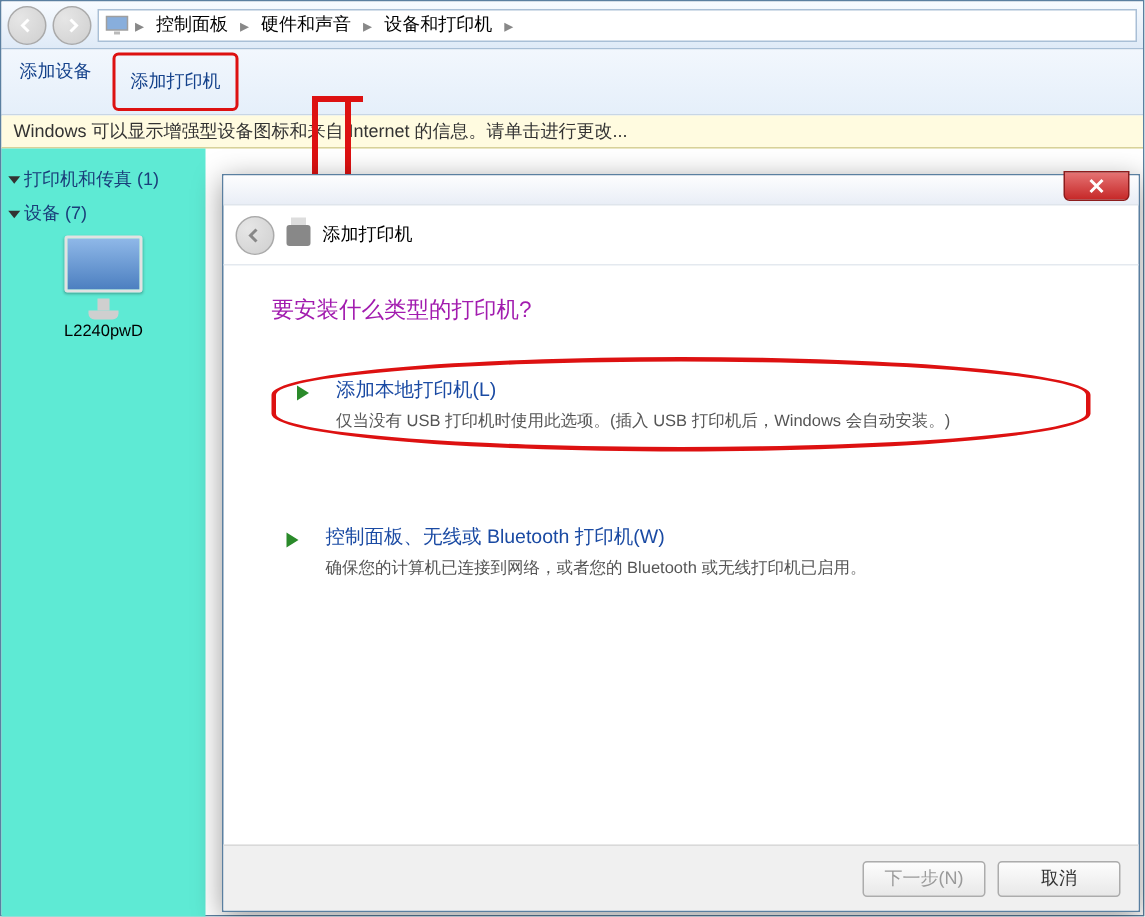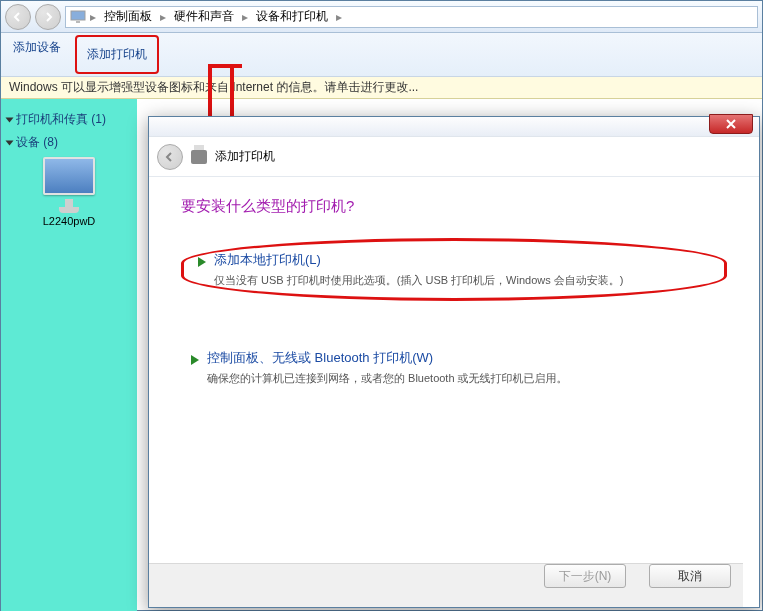--- a/index.html
+++ b/index.html
@@ -57,28 +57,28 @@
 .dlg-titlebar { height: 20px; background: linear-gradient(#fdfdfe, #e9eef6); border-bottom: 1px solid #dfe5ec; position: relative; }
 .closebtn { position: absolute; right: 6px; top: -3px; width: 44px; height: 20px; background: linear-gradient(#e57373,#c62828); border: 1px solid #8c1c1c; border-radius: 0 0 4px 4px; display: flex; align-items: center; justify-content: center; }
 .closebtn svg { width: 12px; height: 12px; }
 .dlg-header { height: 40px; display: flex; align-items: center; padding: 0 8px; gap: 8px; border-bottom: 1px solid #e4e9ef; }
 .back-round { width: 26px; height: 26px; border-radius: 50%; background: radial-gradient(circle at 30% 30%, #e6e6e6, #cfcfcf); border: 1px solid #aaa; display: flex; align-items: center; justify-content: center; }
 .printer-ico { width: 16px; height: 14px; background: #888; position: relative; border-radius: 2px; }
 .printer-ico::before { content: ""; position: absolute; top: -5px; left: 3px; width: 10px; height: 5px; background: #ddd; }
 .dlg-title-text { font-size: 12px; color: #000; }
 .dlg-body { padding: 20px 32px; }
 .dlg-heading { color: #a21caf; font-size: 15px; margin-bottom: 22px; }
-.option { display: flex; padding: 8px 10px; margin-bottom: 40px; position: relative; }
+.option { display: flex; gap: 10px; padding: 8px 10px; margin-bottom: 40px; position: relative; }
 .option.ringed { border: 3px solid #d11; border-radius: 50% / 40%; padding: 10px 14px; }
 .opt-arrow { width: 16px; height: 16px; flex-shrink: 0; position: relative; margin-top: 2px; }
 .opt-arrow::before { content: ""; position: absolute; left: 0; top: 4px; width: 0; height: 0; border-top: 5px solid transparent; border-bottom: 5px solid transparent; border-left: 8px solid #2a8a2a; }
 .opt-texts { display: flex; flex-direction: column; gap: 4px; }
 .opt-title { color: #1a4aa3; font-size: 13px; }
 .opt-desc { color: #555; font-size: 11px; }
-.dlg-footer { position: absolute; bottom: 0; left: 0; right: 16px; height: 44px; background: #f0f0f0; border-top: 1px solid #d9d9d9; display: flex; justify-content: flex-end; padding: 0 12px; gap: 23px; }
+.dlg-footer { position: absolute; bottom: 0; left: 0; right: 0; height: 44px; background: #f0f0f0; border-top: 1px solid #d9d9d9; display: flex; align-items: center; justify-content: flex-end; padding: 0 12px; gap: 8px; }
 .btn { min-width: 82px; height: 24px; border: 1px solid #acacac; background: linear-gradient(#fdfdfd,#e8e8e8); border-radius: 3px; display: flex; align-items: center; justify-content: center; color: #333; }
 .btn.disabled { color: #9a9a9a; }
 </style>
 </head>
 <body>
 
 <div class="explorer">
 
   <div class="addrbar">
     <div class="navbtn disabled">
@@ -118,21 +118,21 @@
   </div>
 
   <div class="content">
     <div class="sidebar">
       <div class="group-header">
         <span class="tri open"></span>
         <span>打印机和传真 (1)</span>
       </div>
       <div class="group-header">
         <span class="tri open"></span>
-        <span>设备 (8)</span>
+        <span>设备 (7)</span>
       </div>
       <div class="device">
         <div class="monitor-icon">
           <div class="mon-screen"></div>
             <div class="mon-neck"></div>
             <div class="mon-stand"></div>
         </div>
         <div class="dev-label">L2240pwD</div>
       </div>
     </div>

